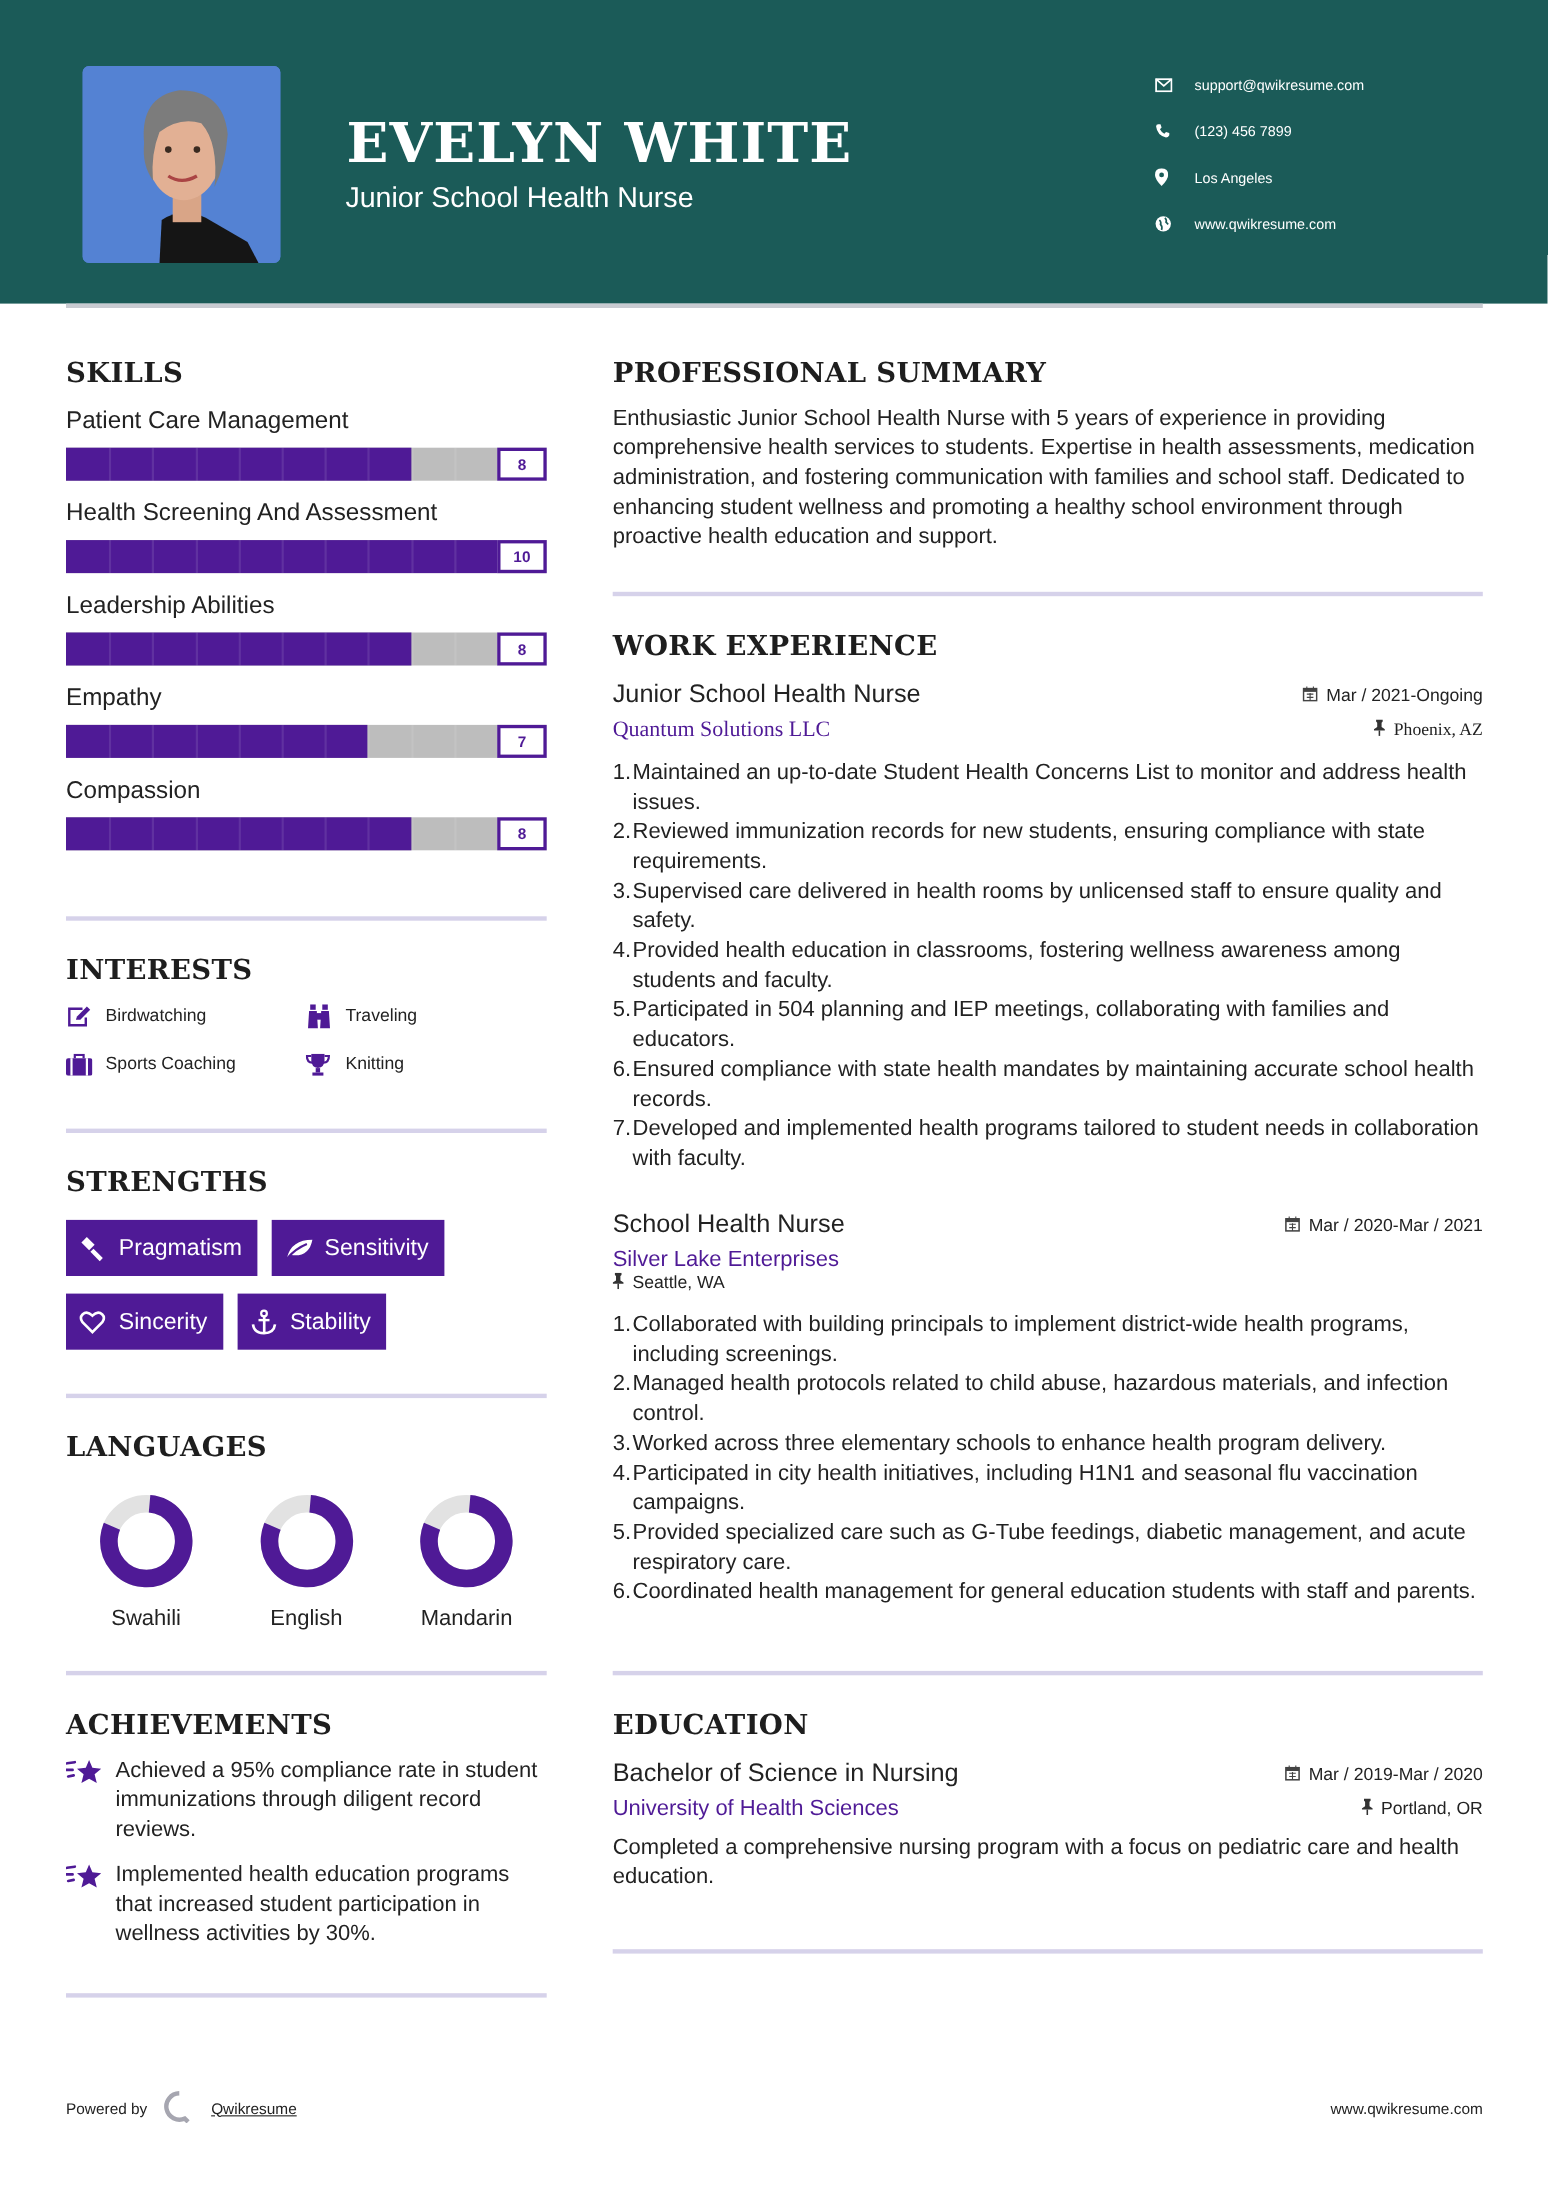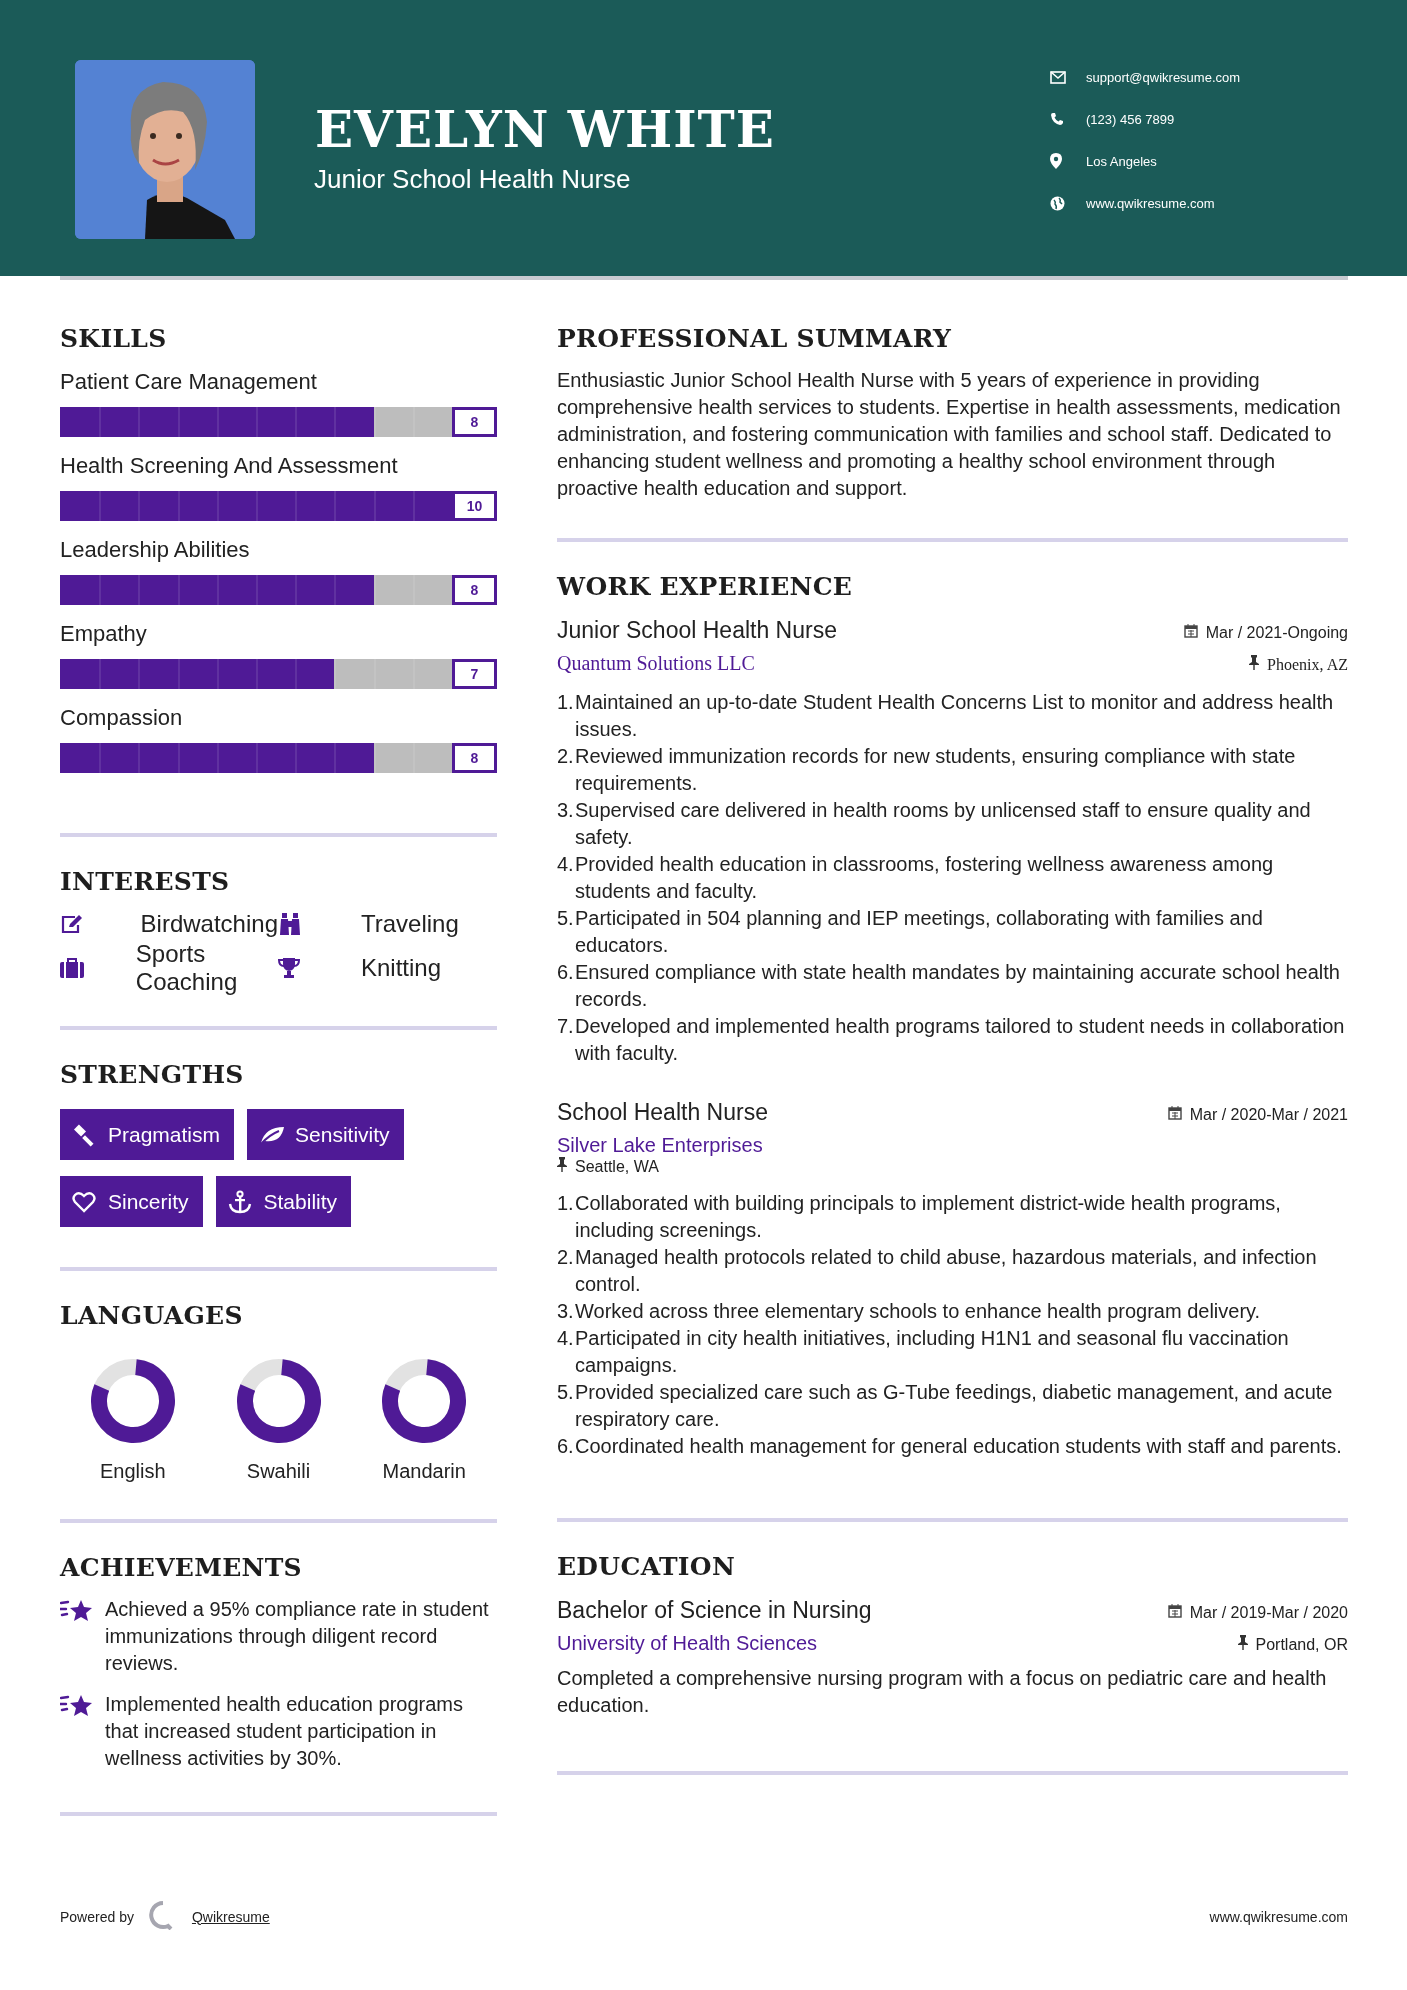--- a/index.html
+++ b/index.html
@@ -26,21 +26,21 @@
 
   
   .skill-label { font-size: 22px; color: #222; margin-top: 16px; height: 26px; }
   .skill-bar { position: relative; margin-top: 12px; height: 30px; width: 437px; background: #bdbdbd; }
   .skill-bar .fill { position: absolute; left: 0; top: 0; height: 30px; background: #4f1a96; }
   .skill-bar .seg { position: absolute; top: 0; width: 2px; height: 30px; background: rgba(255,255,255,0.10); }
   .skill-bar .score { position: absolute; right: 0; top: 0; width: 45px; height: 30px; background: #fff; border: 3px solid #4f1a96; color: #4f1a96; font-size: 14px; font-weight: bold; display: flex; align-items: center; justify-content: center; }
 
   
   .interests { display: grid; grid-template-columns: 218px 200px; row-gap: 16px; margin-top: 14px; }
-  .interest { display: flex; align-items: center; font-size: 24px; color: #222; height: 28px; gap: 47px; }
+  .interest { display: flex; align-items: center; font-size: 16px; color: #222; height: 28px; }
   .interest .ic { width: 36px; display: flex; align-items: center; }
 
   
   .strengths { display: flex; flex-wrap: wrap; gap: 16px 13px; margin-top: 20px; width: 437px; }
   .strength { background: #4f1a96; color: #fff; height: 51px; display: flex; align-items: center; padding: 0 14px 0 12px; font-size: 21px; }
   .strength .ic { width: 36px; display: flex; align-items: center; }
 
   
   .langs { display: flex; margin-top: 28px; }
   .lang { width: 146px; display: flex; flex-direction: column; align-items: center; }
@@ -298,28 +298,28 @@
   <div class="divider" style="margin-top:40px;"></div>
 
   <div style="margin-top:30px;">
     <div class="sec-title serif">LANGUAGES</div>
     <div class="langs" id="langs">
         <div class="lang">
           <svg width="86" height="86" viewBox="0 0 86 86">
             <circle cx="43" cy="43" r="34" fill="none" stroke="#e2e2e2" stroke-width="16"></circle>
             <circle cx="43" cy="43" r="34" fill="none" stroke="#4f1a96" stroke-width="16" stroke-dasharray="170.9 213.6" transform="rotate(-85 43 43)"></circle>
           </svg>
-          <div class="lang-label">English</div>
+          <div class="lang-label">Swahili</div>
         </div>
         <div class="lang">
           <svg width="86" height="86" viewBox="0 0 86 86">
             <circle cx="43" cy="43" r="34" fill="none" stroke="#e2e2e2" stroke-width="16"></circle>
             <circle cx="43" cy="43" r="34" fill="none" stroke="#4f1a96" stroke-width="16" stroke-dasharray="170.9 213.6" transform="rotate(-85 43 43)"></circle>
           </svg>
-          <div class="lang-label">Swahili</div>
+          <div class="lang-label">English</div>
         </div>
         <div class="lang">
           <svg width="86" height="86" viewBox="0 0 86 86">
             <circle cx="43" cy="43" r="34" fill="none" stroke="#e2e2e2" stroke-width="16"></circle>
             <circle cx="43" cy="43" r="34" fill="none" stroke="#4f1a96" stroke-width="16" stroke-dasharray="170.9 213.6" transform="rotate(-85 43 43)"></circle>
           </svg>
           <div class="lang-label">Mandarin</div>
         </div>
       </div>
   </div>

